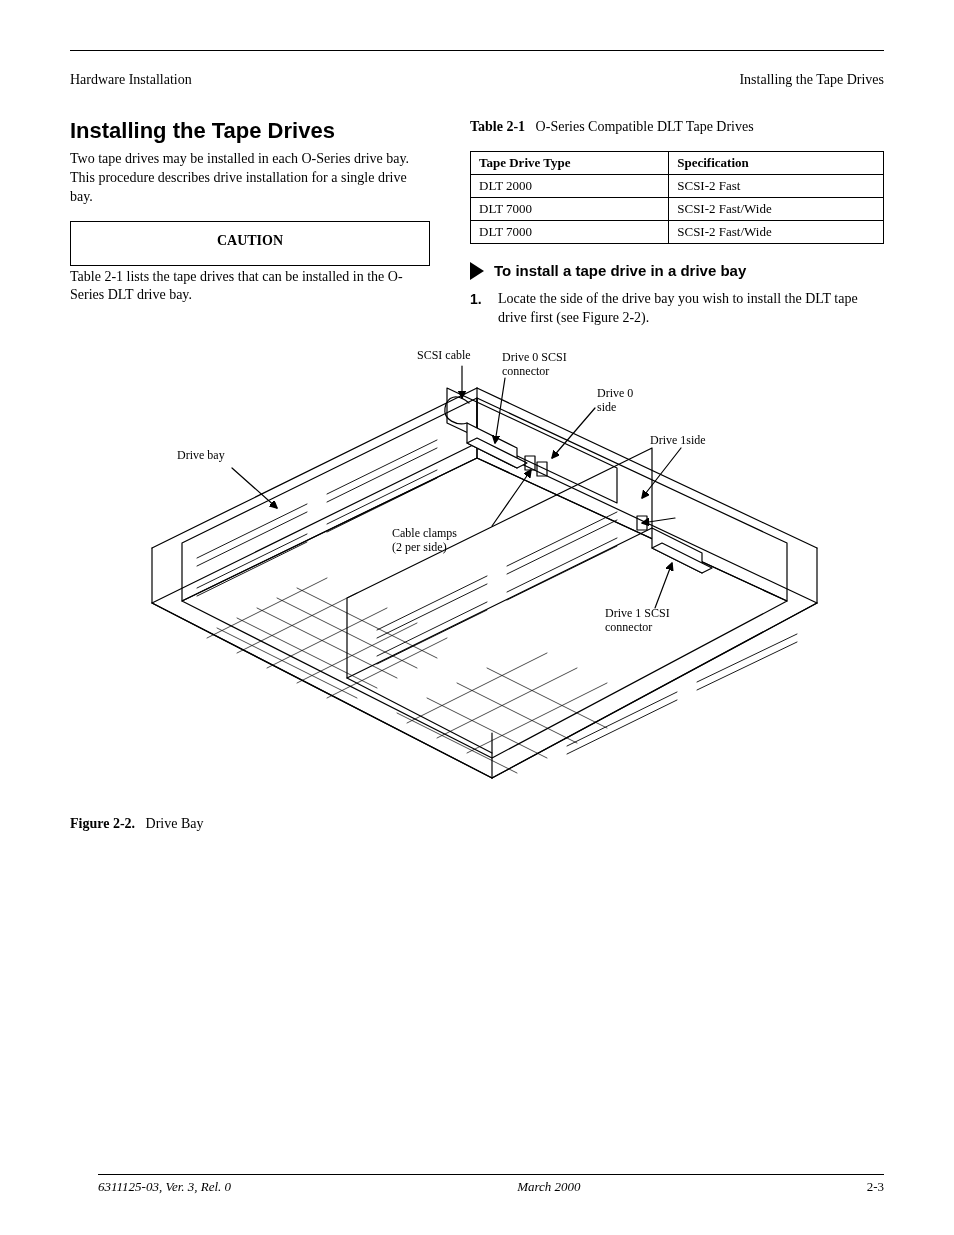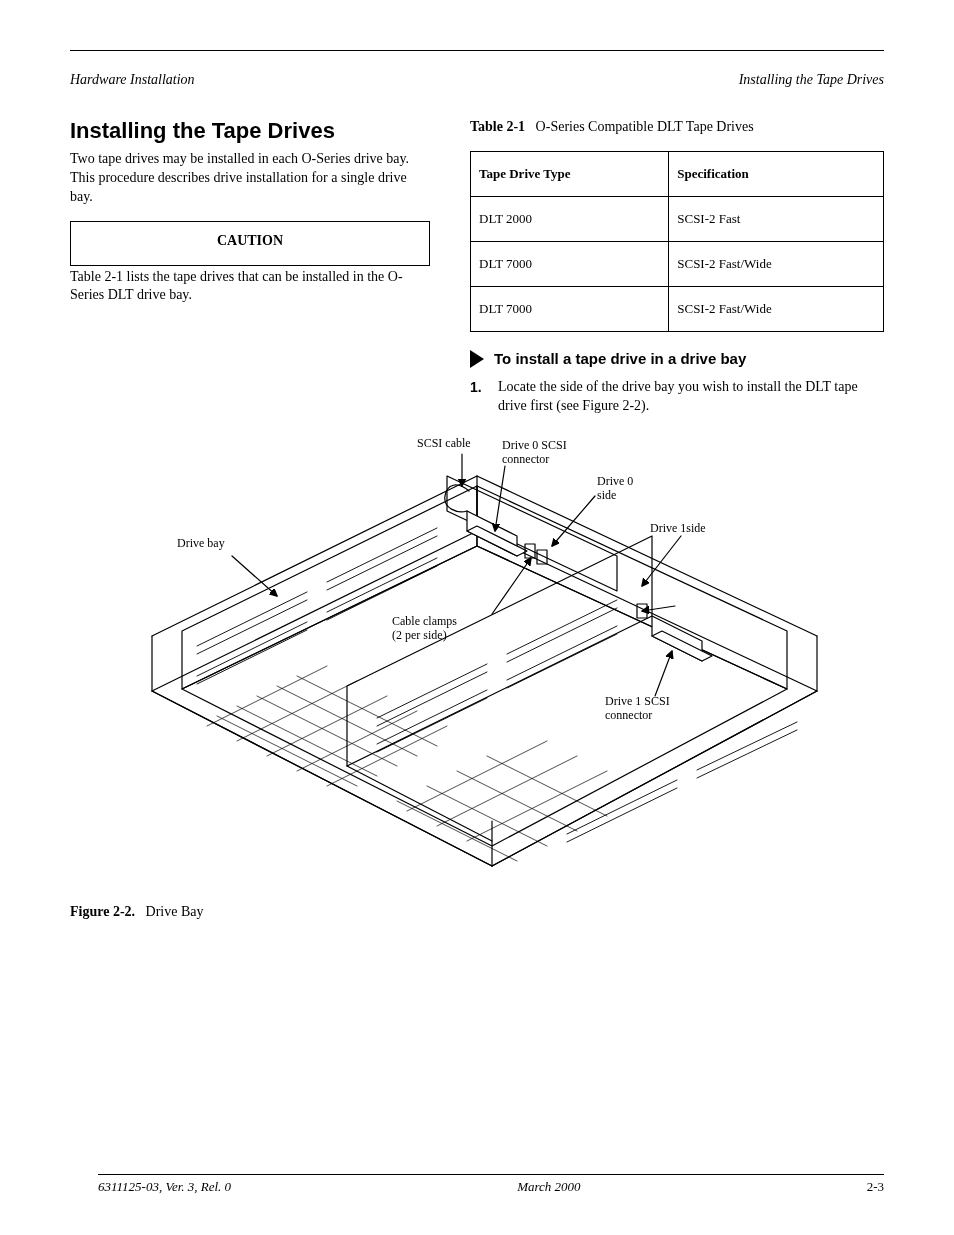--- a/index.html
+++ b/index.html
@@ -17,21 +17,20 @@
     position: relative;
     height: 100%;
   }
   .header-rule {
     border-top: 1px solid #000;
     margin-bottom: 6px;
   }
   .header-line {
     display: flex;
     justify-content: space-between;
-    font-style: italic;
     font-size: 14px;
     margin-bottom: 30px;
     margin-top: 21px;
   }
   .two-col {
     display: flex;
     gap: 40px;
     margin-bottom: 20px;
   }
   .col-left { flex: 0 0 360px; }
@@ -61,21 +60,21 @@
     margin-bottom: 4px;
   }
   .spec-table {
     border-collapse: collapse;
     width: 100%;
     font-size: 13px;
     margin-bottom: 18px;
   }
   .spec-table td {
     border: 1px solid #000;
-    padding: 14px 8px;
+    padding: 3px 8px;
     vertical-align: top;
   }
   .spec-table .label-cell { width: 48%; }
   .proc-header {
     display: flex;
     align-items: center;
     gap: 10px;
     margin-top: 6px;
     margin-bottom: 10px;
   }

